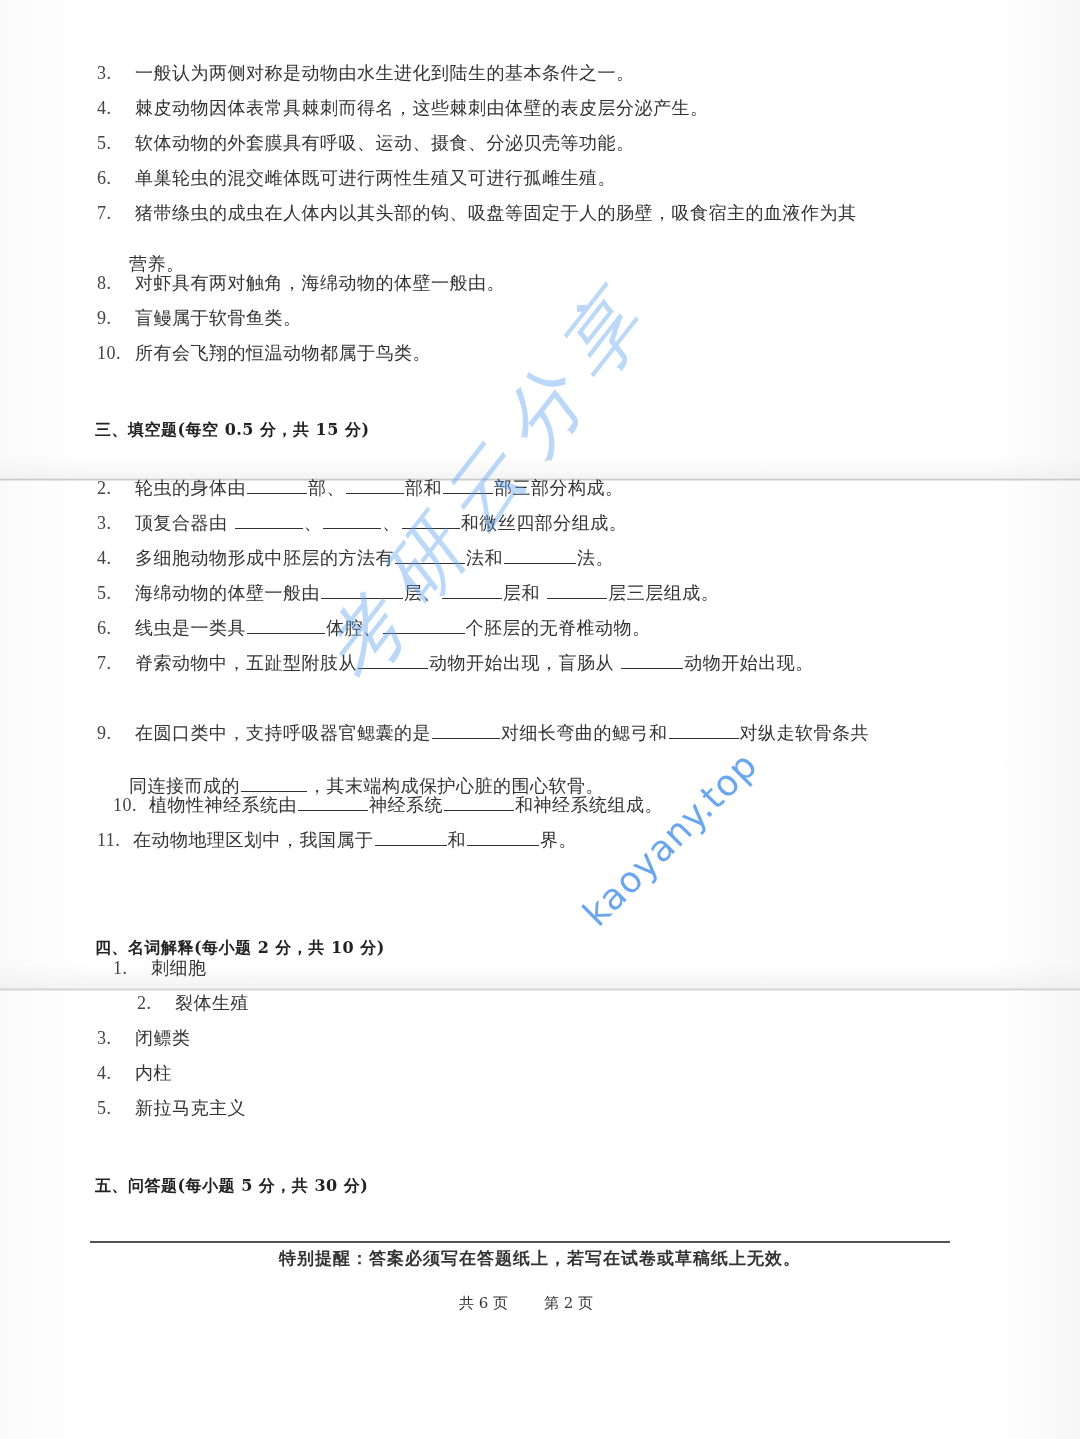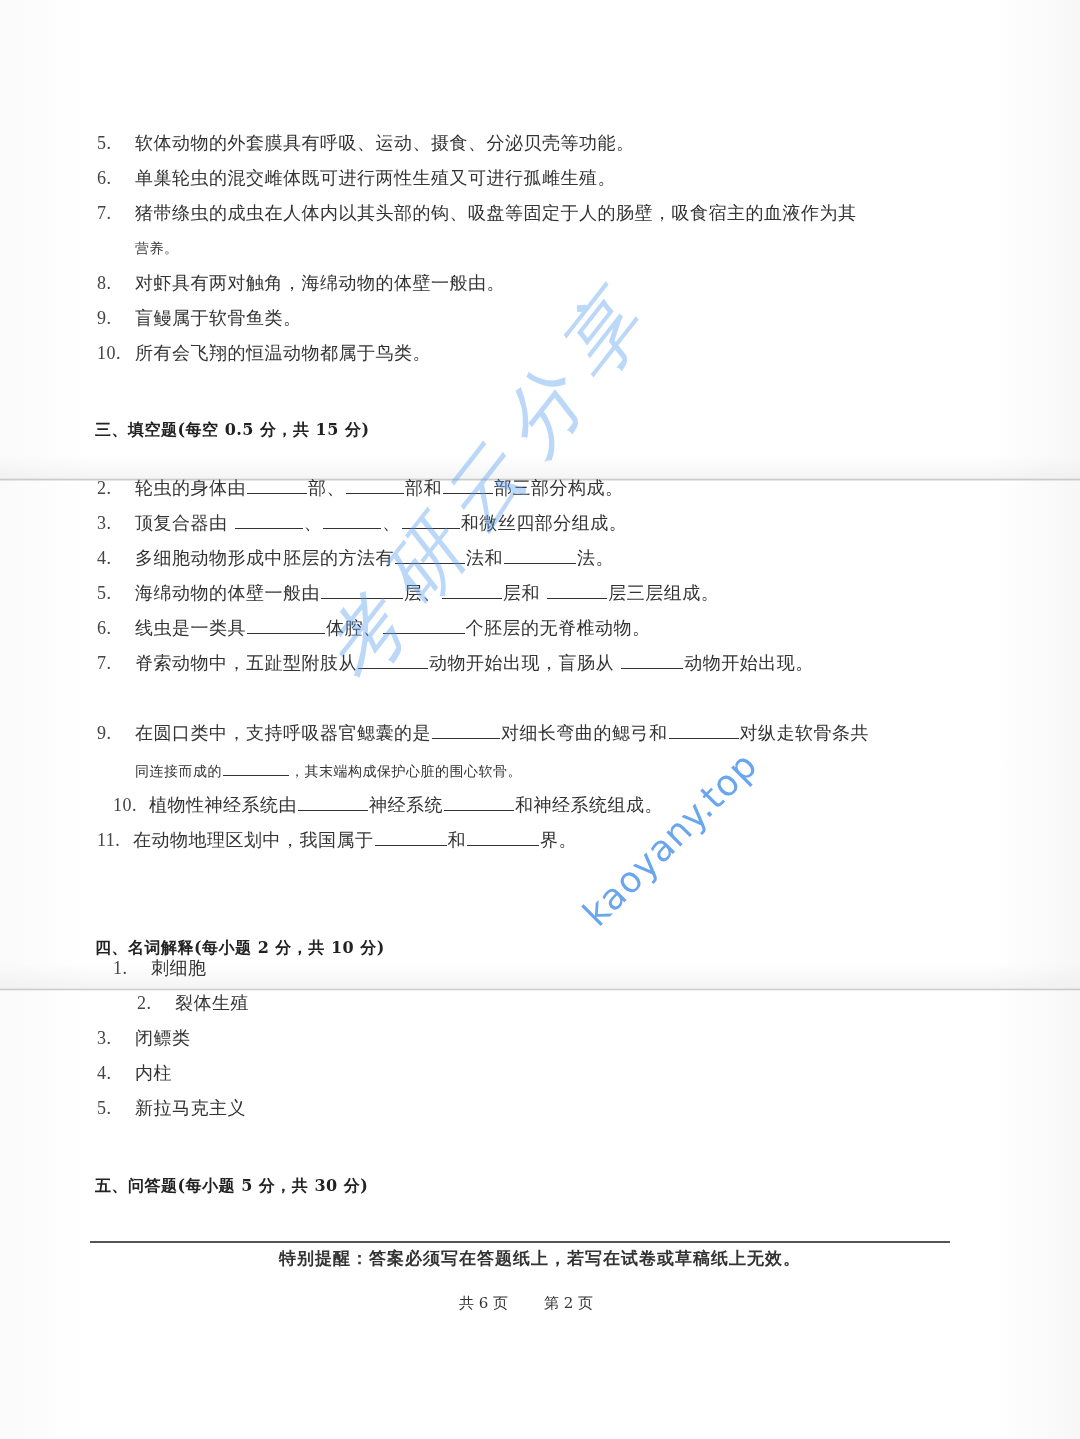--- a/index.html
+++ b/index.html
@@ -47,26 +47,27 @@
     }
     .line .num {
       display: inline-block;
       width: 38px;
       font-family: "Liberation Serif", serif;
       color: #444;
     }
     .line .num.wide { width: 36px; }
     .cont {
       position: absolute;
-      left: 135px;
-      font-size: 14px;
+      left: 129px;
+      font-size: 18px;
       line-height: 22px;
       white-space: nowrap;
       color: #333;
       letter-spacing: 0.5px;
+      margin-top: 16px;
     }
     .blank {
       display: inline-block;
       border-bottom: 1.5px solid #333;
       height: 18px;
       vertical-align: baseline;
       margin: 0 1px;
     }
     .section {
       position: absolute;
@@ -139,20 +140,26 @@
 </head>
 <body>
 
 <div class="page">
 
   <div class="fold-top-shade" style="top:455px;"></div>
   <div class="fold" style="top:478px;"></div>
   <div class="fold-top-shade" style="top:963px;"></div>
   <div class="fold" style="top:988px;"></div>
 
+  <div class="line" style="top:62px;">
+    <span class="num">3.</span><span>一般认为两侧对称是动物由水生进化到陆生的基本条件之一。</span>
+  </div>
+  <div class="line" style="top:97px;">
+    <span class="num">4.</span><span>棘皮动物因体表常具棘刺而得名，这些棘刺由体壁的表皮层分泌产生。</span>
+  </div>
   <div class="line" style="top:132px;">
     <span class="num">5.</span><span>软体动物的外套膜具有呼吸、运动、摄食、分泌贝壳等功能。</span>
   </div>
   <div class="line" style="top:167px;">
     <span class="num">6.</span><span>单巢轮虫的混交雌体既可进行两性生殖又可进行孤雌生殖。</span>
   </div>
   <div class="line" style="top:202px;">
     <span class="num">7.</span><span>猪带绦虫的成虫在人体内以其头部的钩、吸盘等固定于人的肠壁，吸食宿主的血液作为其</span>
   </div>
   <div class="cont" style="top:237px;">营养。</div>

